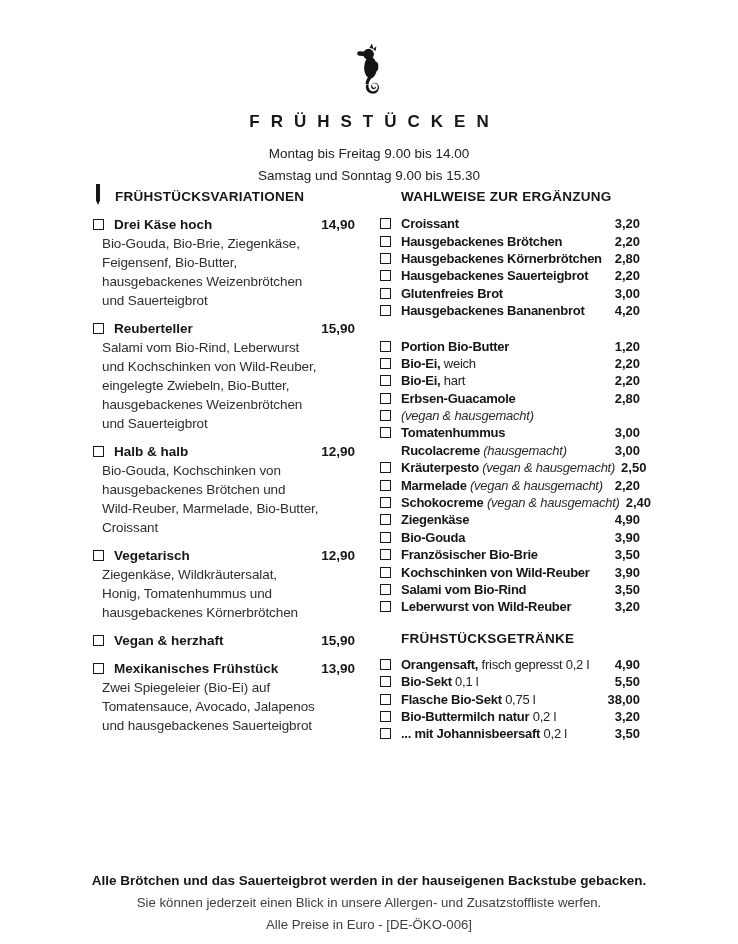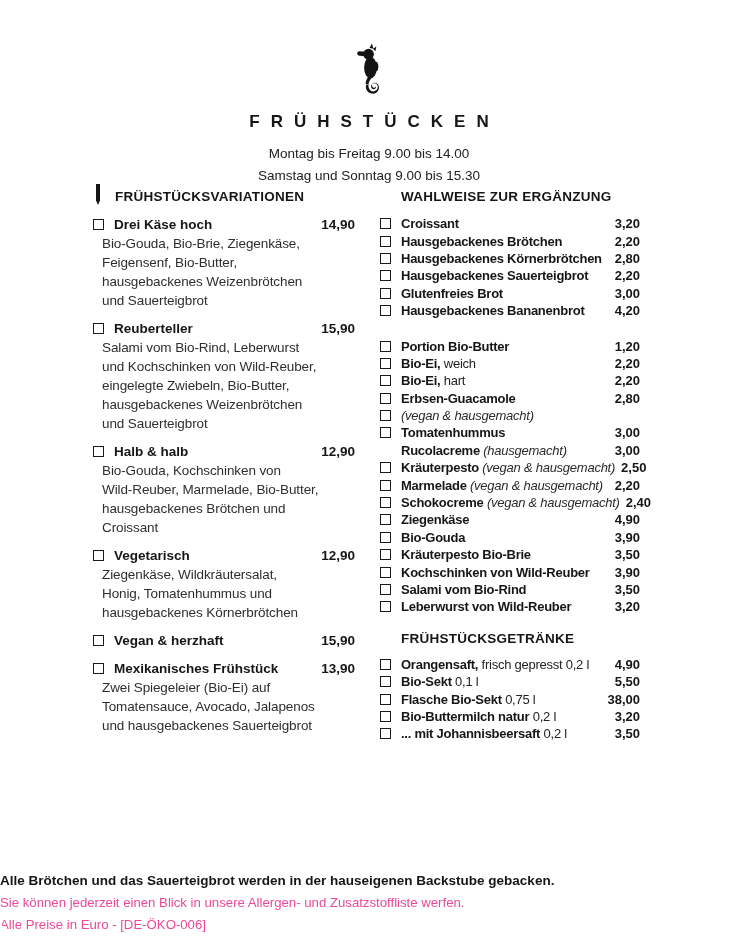--- a/index.html
+++ b/index.html
@@ -60,23 +60,23 @@
   .r-label{font-size:13px;letter-spacing:-.25px;white-space:nowrap;color:#222;}
   .r-label b{font-weight:700;color:#161616;}
   .r-label i{font-style:italic;font-weight:400;color:#2b2b2b;}
   .r-price{font-size:13px;}
   .rc-group2{margin-top:18px;}
   .drinks-heading{
     margin:13px 0 8px 0;padding-left:21px;
     font-size:13.5px;font-weight:700;letter-spacing:.25px;color:#161616;line-height:19px;
   }
   
-  .ftr{position:absolute;left:0;bottom:0;width:738px;padding-bottom:8px;margin-top:32px;}
+  .ftr{position:absolute;left:0;bottom:0;width:738px;text-align:center;padding-bottom:8px;margin-top:32px;}
   .ftr-line1{font-size:13.5px;font-weight:700;color:#161616;line-height:22px;}
-  .ftr-line2,.ftr-line3{font-size:13.2px;color:#ec4899;line-height:22px;}
+  .ftr-line2,.ftr-line3{font-size:13.2px;color:#404040;line-height:22px;}
 </style>
 </head>
 <body>
 
 <div class="page">
 
   <div class="hdr">
     <svg class="logo" viewBox="0 0 60 110" width="30" height="54" aria-hidden="true">
       <g fill="#141414" stroke="none">
         <path d="M6 24 Q5 20 10 19 L24 20 L24 29 L11 28 Q6 28 6 24 Z"></path>
@@ -132,22 +132,22 @@
             </div>
           </div>
           <div class="l-item">
             <div class="l-row">
               <span class="cb"></span>
               <span class="l-name">Halb &amp; halb</span>
               <span class="price">12,90</span>
             </div>
             <div class="l-desc">
               <div>Bio-Gouda, Kochschinken von</div>
+              <div>hausgebackenes Brötchen und</div>
               <div>Wild-Reuber, Marmelade, Bio-Butter,</div>
-              <div>hausgebackenes Brötchen und</div>
               <div>Croissant</div>
             </div>
           </div>
           <div class="l-item">
             <div class="l-row">
               <span class="cb"></span>
               <span class="l-name">Vegetarisch</span>
               <span class="price">12,90</span>
             </div>
             <div class="l-desc">
@@ -270,21 +270,21 @@
             <span class="r-label"><b>Ziegenkäse</b></span>
             <span class="price r-price">4,90</span>
           </div>
           <div class="r-row">
             <span class="cb"></span>
             <span class="r-label"><b>Bio-Gouda</b></span>
             <span class="price r-price">3,90</span>
           </div>
           <div class="r-row">
             <span class="cb"></span>
-            <span class="r-label"><b>Kräuterpesto Bio-Brie</b></span>
+            <span class="r-label"><b>Französischer Bio-Brie</b></span>
             <span class="price r-price">3,50</span>
           </div>
           <div class="r-row">
             <span class="cb"></span>
             <span class="r-label"><b>Kochschinken von Wild-Reuber</b></span>
             <span class="price r-price">3,90</span>
           </div>
           <div class="r-row">
             <span class="cb"></span>
             <span class="r-label"><b>Salami vom Bio-Rind</b></span>

